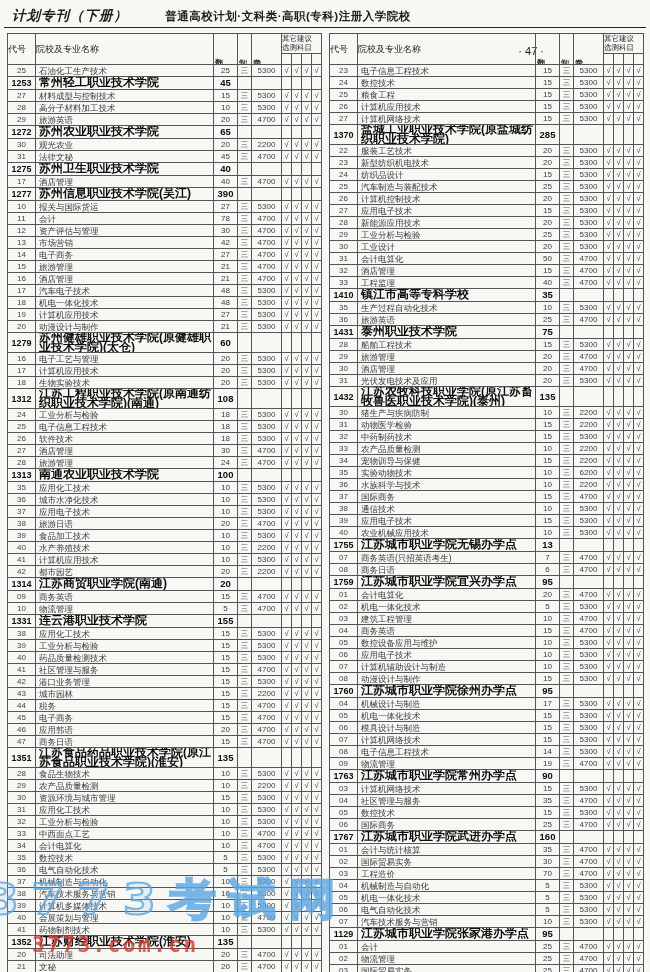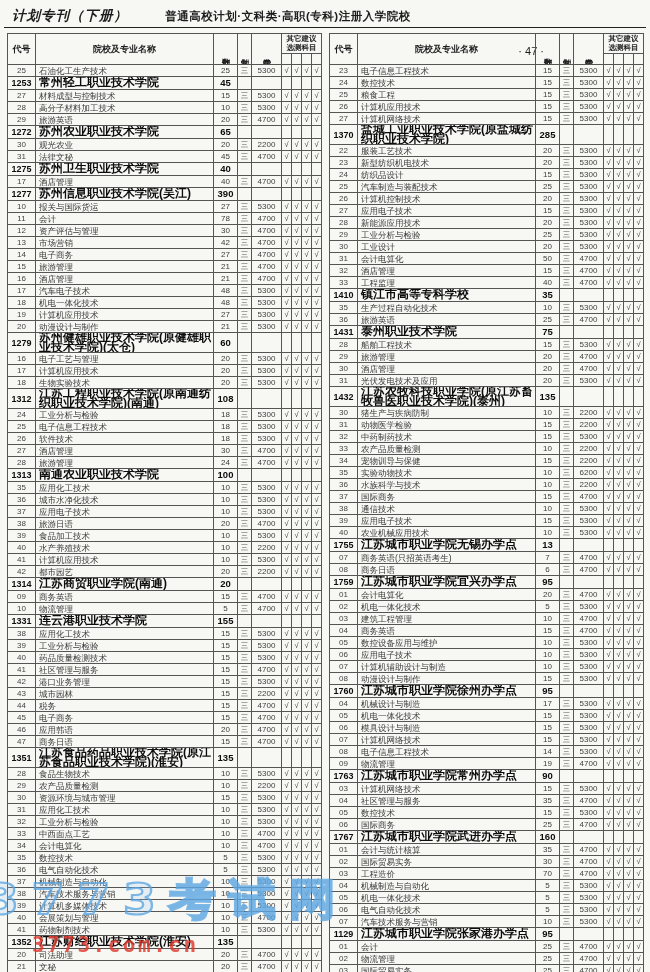--- a/index.html
+++ b/index.html
@@ -40,21 +40,21 @@
     background:transparent;
   }
   th,td{
     border:1px solid #555;
     padding:0 1px;
     overflow:hidden;
     font-size:8.5px;line-height:10px;
     color:#3a3a3a;
   }
   th{
-    color:#1e1e1e;font-weight:bold;text-align:center;
+    color:#1e1e1e;font-weight:normal;text-align:left;
     padding:1px 0;
   }
   th.h-code{font-size:9px;}
   th.h-name{font-size:9px;}
   .vt{
     writing-mode:vertical-rl;text-orientation:upright;
     display:inline-block;letter-spacing:0;line-height:9px;
     font-size:8px;
   }
   th.h-other{font-size:7.5px;line-height:8.5px;padding:1px 0;}

